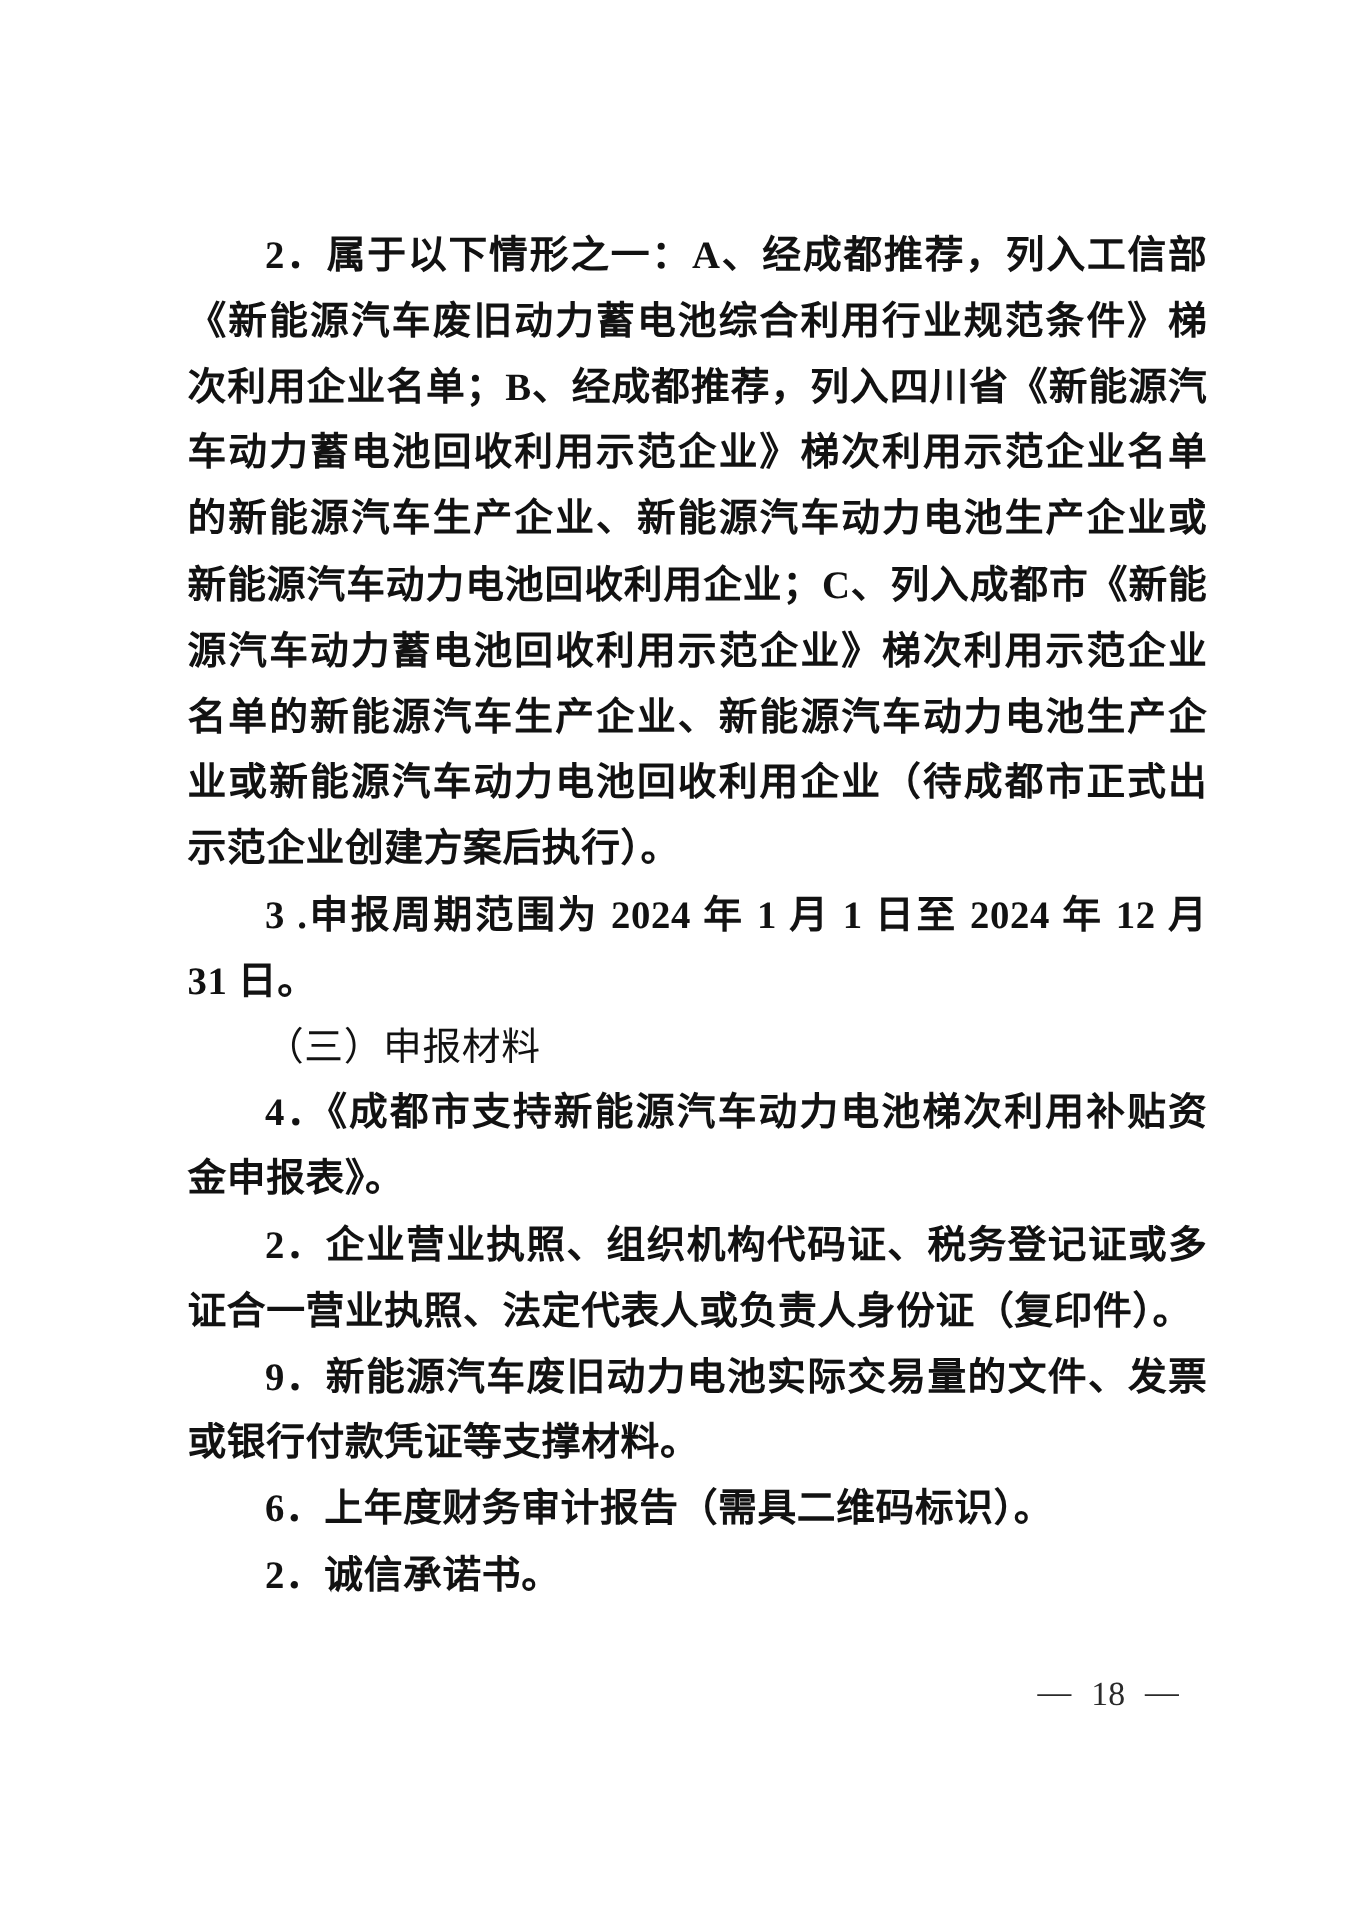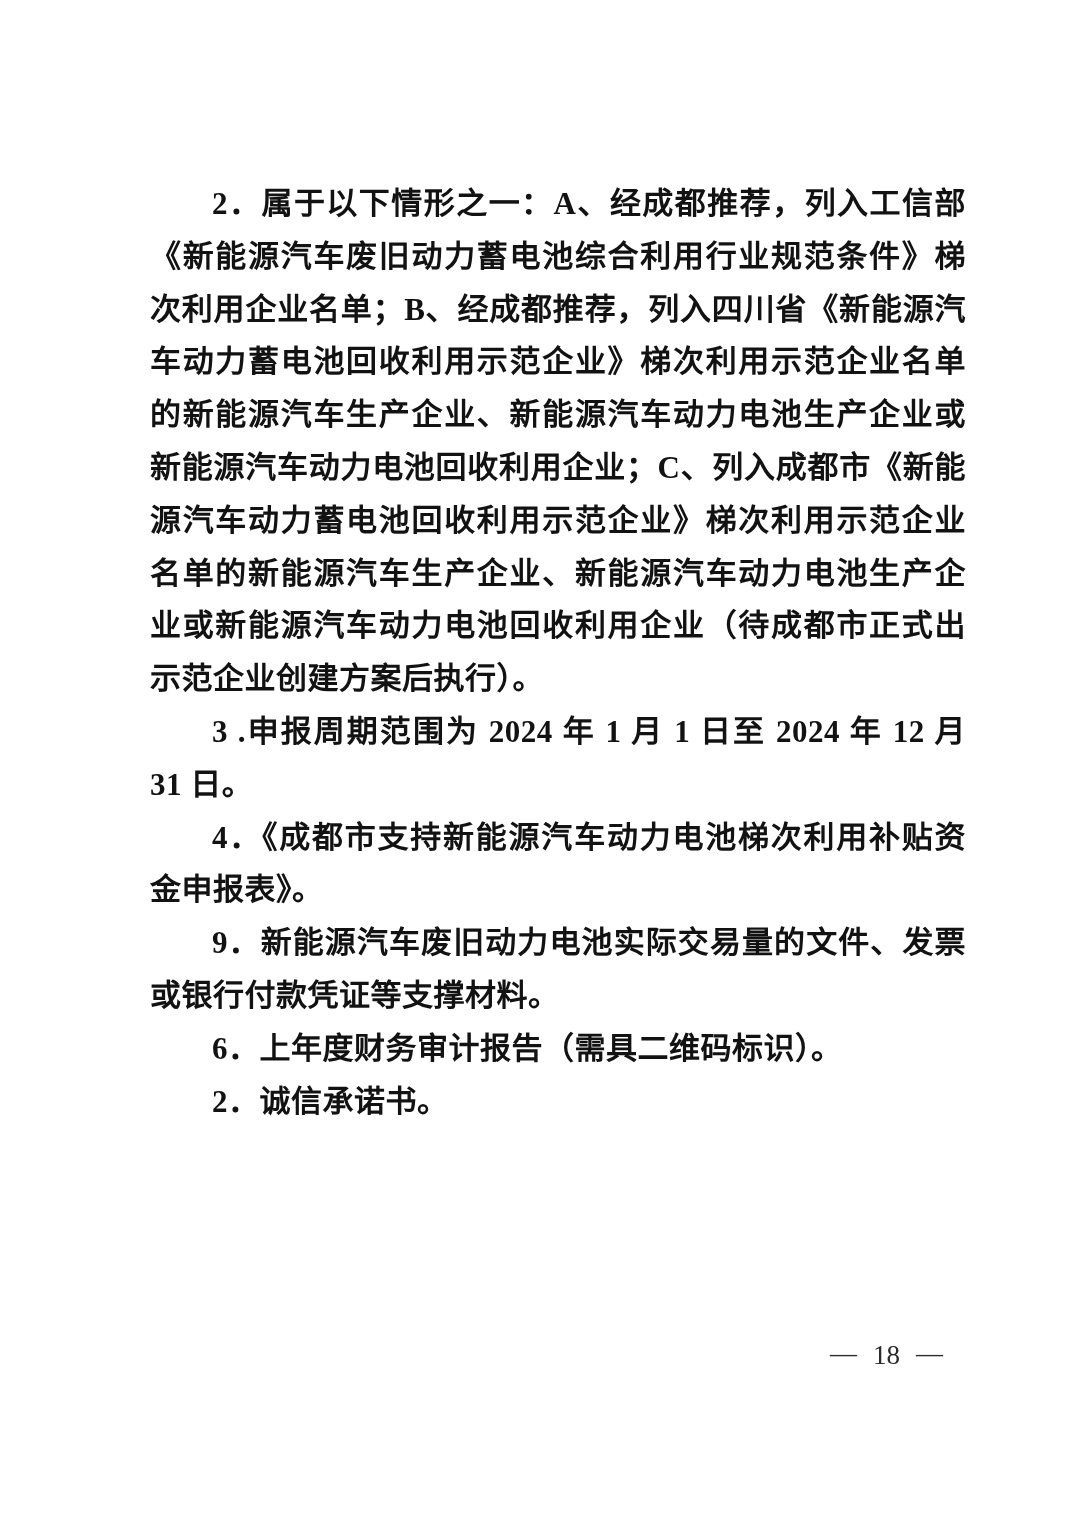--- a/index.html
+++ b/index.html
@@ -53,21 +53,23 @@
   }
 </style>
 </head>
 <body>
 
 <div class="page">
 
   <div class="content">
     <p>2．属于以下情形之一：A、经成都推荐，列入工信部《新能源汽车废旧动力蓄电池综合利用行业规范条件》梯次利用企业名单；B、经成都推荐，列入四川省《新能源汽车动力蓄电池回收利用示范企业》梯次利用示范企业名单的新能源汽车生产企业、新能源汽车动力电池生产企业或新能源汽车动力电池回收利用企业；C、列入成都市《新能源汽车动力蓄电池回收利用示范企业》梯次利用示范企业名单的新能源汽车生产企业、新能源汽车动力电池生产企业或新能源汽车动力电池回收利用企业（待成都市正式出示范企业创建方案后执行）。</p>
     <p>3 .申报周期范围为 2024 年 1 月 1 日至 2024 年 12 月 31 日。</p>
+    <p class="heading">（三）申报材料</p>
     <p>4．《成都市支持新能源汽车动力电池梯次利用补贴资金申报表》。</p>
+    <p>2．企业营业执照、组织机构代码证、税务登记证或多证合一营业执照、法定代表人或负责人身份证（复印件）。</p>
     <p>9．新能源汽车废旧动力电池实际交易量的文件、发票或银行付款凭证等支撑材料。</p>
     <p>6．上年度财务审计报告（需具二维码标识）。</p>
     <p>2．诚信承诺书。</p>
   </div>
 
   <div class="footer">
     <span class="dash">—</span>
     <span>18</span>
     <span class="dash">—</span>
   </div>

